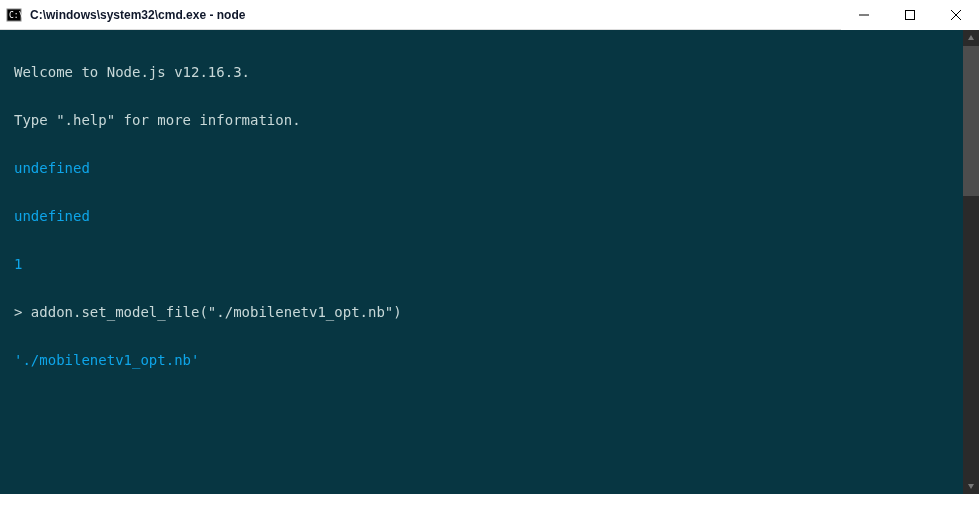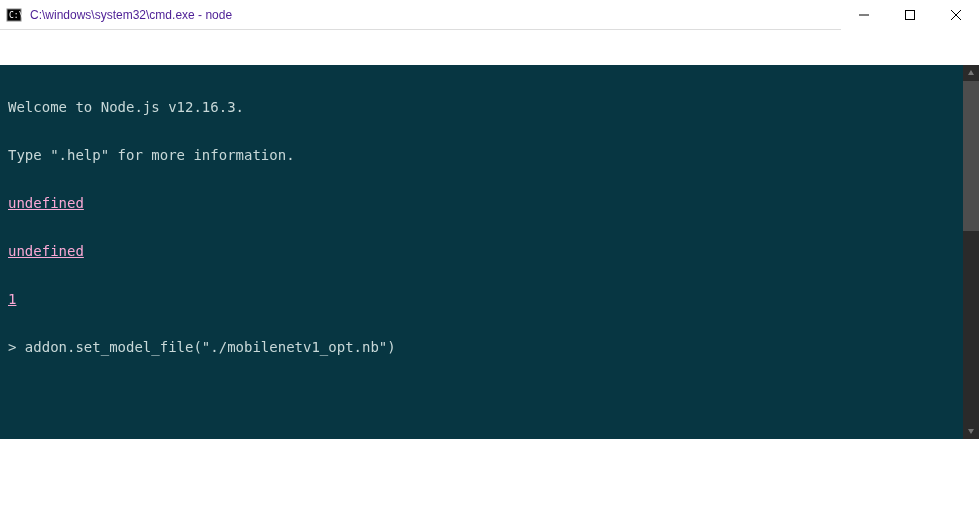--- a/index.html
+++ b/index.html
@@ -1,25 +1,25 @@
 <!DOCTYPE html>
 <html><head>
 <meta charset="utf-8">
 <style>
   * { margin: 0; padding: 0; box-sizing: border-box; }
   body { width: 979px; height: 512px; background: #fff; font-family: "Segoe UI", sans-serif; overflow: hidden; }
   .titlebar { height: 30px; background: #fff; border-bottom: 1px solid #ddd; display: flex; align-items: center; }
   .titlebar-icon { width: 16px; height: 16px; margin: 0 6px; display: inline-flex; align-items: center; justify-content: center; }
-  .titlebar-title { flex: 1; font-size: 12px; color: #4c1d95; padding-left: 2px; }
+  .titlebar-title { flex: 1; font-size: 12px; color: #0f172a; padding-left: 2px; font-weight: bold; }
   .titlebar-controls { display: flex; }
   .titlebar-btn { width: 46px; height: 30px; display: flex; align-items: center; justify-content: center; background: #fff; }
   .titlebar-btn svg { stroke: #000; }
-  .terminal { width: 979px; height: 374px; background: #073642; padding: 2px 8px; font-family: "NSimSun","SimSun","Consolas",monospace; font-size: 14px; line-height: 16px; color: #c8d8d8; white-space: pre; overflow: hidden; position: relative; margin-top: 35px; }
+  .terminal { width: 979px; height: 464px; background: #073642; padding: 2px 14px; font-family: "NSimSun","SimSun","Consolas",monospace; font-size: 14px; line-height: 16px; color: #c8d8d8; white-space: pre; overflow: hidden; position: relative; }
   .line { white-space: pre; }
-  .dim { color: #f9a8d4; text-decoration: underline; }
+  .dim { color: #0ea5e9; }
   .scrollbar { position: absolute; right: 0; top: 0; width: 16px; height: 100%; background: #2a2a2a; }
   .scroll-thumb { position: absolute; right: 0; top: 16px; width: 16px; height: 150px; background: #4d4d4d; }
   .scroll-arrow { position: absolute; right: 0; width: 16px; height: 16px; background: #2a2a2a; display:flex; align-items:center; justify-content:center; }
   .scroll-arrow.up { top: 0; }
   .scroll-arrow.down { bottom: 0; }
 </style>
 </head>
 <body>
 
 <div class="titlebar">
@@ -50,20 +50,21 @@
   </div>
 </div>
 
 <div class="terminal">
   <div class="line">Welcome to Node.js v12.16.3.</div>
   <div class="line">Type ".help" for more information.</div>
   <div class="line dim">undefined</div>
   <div class="line dim">undefined</div>
   <div class="line dim">1</div>
   <div class="line">&gt; addon.set_model_file("./mobilenetv1_opt.nb")</div>
+  <div class="line dim">'./mobilenetv1_opt.nb'</div>
   
   
   
   
   <div class="scrollbar">
     <div class="scroll-arrow up"><svg width="8" height="8" viewBox="0 0 8 8">
           <polygon points="4,1 7,6 1,6" fill="#777"></polygon>
         </svg></div>
     <div class="scroll-thumb"></div>
     <div class="scroll-arrow down"><svg width="8" height="8" viewBox="0 0 8 8">

